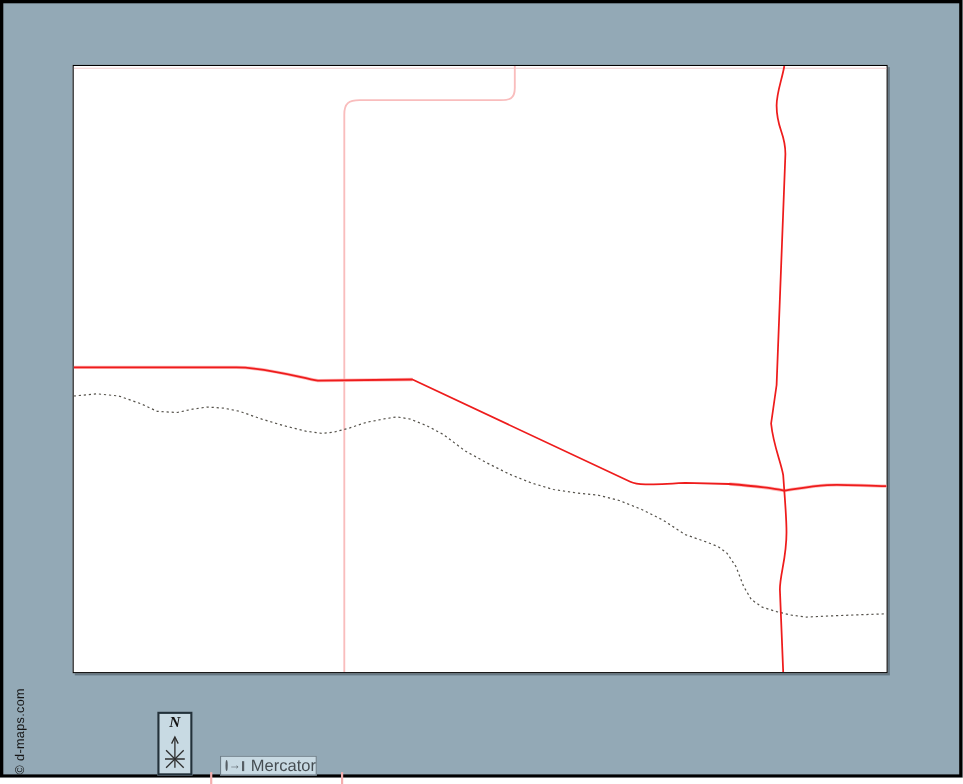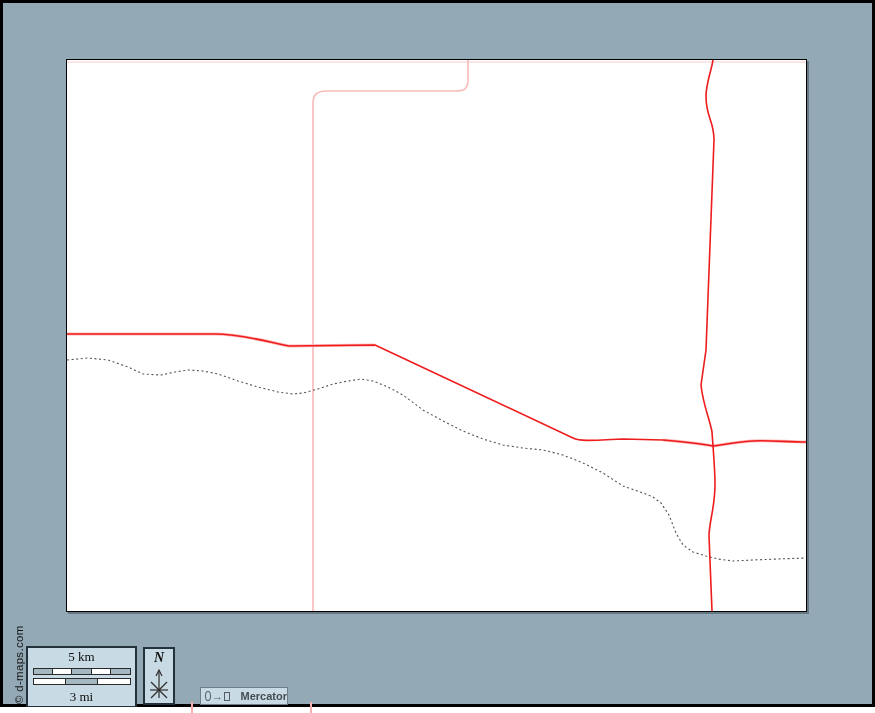--- a/index.html
+++ b/index.html
@@ -32,56 +32,40 @@
 
   
   #north-box{position:absolute;left:140px;top:644px;width:28px;height:54px;background:#c8dae3;border:2px solid #22313a;display:flex;flex-direction:column;align-items:center;}
   #north-label{font-family:"Liberation Serif",serif;font-style:italic;font-weight:bold;font-size:14px;color:#111;line-height:16px;margin-top:1px;}
 
   
   #projection-box{position:absolute;left:197px;top:684px;width:88px;height:18px;background:#c8dae3;border:1px solid #6e7e88;display:flex;align-items:center;padding-left:4px;box-sizing:border-box;}
   .proj-circle{width:8px;height:8px;border:1px solid #565e64;border-radius:50%;background:transparent;}
   .proj-arrow{font-size:11px;color:#565e64;line-height:10px;margin:0 1px;}
   .proj-square{width:7px;height:7px;border:1px solid #565e64;background:transparent;}
-  #projection-label{font-size:11px;color:#454d52;margin-left:11px;font-weight:bold;}
+  #projection-label{font-size:15px;color:#454d52;margin-left:6px;}
 </style>
 </head>
 <body>
 
 <div id="page">
 
   <div id="doc">
 
     <div id="map">
       <svg width="739" height="551" viewBox="0 0 739 551">
         <path fill="none" stroke="#f2cccc" stroke-width="1" d="M0,2 L739,2"></path>
         <path fill="none" stroke="#f9bdbd" stroke-width="1.7" stroke-linejoin="round" d="M401,0 L401,20 C401,30 396,31 388,31 L260,31 C250,31 246,34 246,44 L246,551"></path>
         <path fill="none" stroke="#55524b" stroke-width="1.1" stroke-dasharray="2,2.6" d="M0,300 L21,298 L41,300 L61,307 L76,314 L94,315 L108,312 L121,310 L136,311 L151,314 L171,321 L191,327 L211,332 L226,334 L236,333 L251,329 L266,324 L281,321 L294,319 L306,321 L321,327 L336,335 L356,350 L376,361 L396,371 L416,379 L436,385 L456,388 L476,390 L496,395 L516,403 L536,413 L556,426 L576,433 L586,437 L594,443 L602,455 L609,473 L616,485 L626,492 L639,496 L651,499 L666,501 L686,500 L711,499 L739,498"></path>
         <path fill="none" stroke="#ffb9b9" stroke-width="3" stroke-linejoin="round" d="M0,274 L148,274 C175,274 205,283 222,286 L308,285 M596,380 C620,382 636,384 646,386 C655,385 668,382 685,381 C700,380 720,382 739,382"></path>
         <path fill="none" stroke="#ee1c1c" stroke-width="1.6" stroke-linejoin="round" d="M0,274 L148,274 C175,274 205,283 222,286 L308,285 L506,378 C512,381 520,381 556,379 L596,380 C620,382 636,384 646,386 C655,385 668,382 685,381 C700,380 720,382 739,382"></path>
         <path fill="none" stroke="#ee1c1c" stroke-width="1.6" stroke-linejoin="round" d="M646,0 C644,12 639,24 639,36 C639,58 647,60 647,80 L639,290 L634,325 C636,345 643,360 645,372 L646,386 C647,400 648,412 648,424 C648,448 642,462 642,476 L645,551"></path>
       </svg>
     </div>
 
-    <div id="scale-box">
-      <div class="scale-label">5 km</div>
-      <div class="scale-bar">
-        <div class="seg g"></div>
-        <div class="seg w"></div>
-        <div class="seg g"></div>
-        <div class="seg w"></div>
-        <div class="seg g"></div>
-      </div>
-      <div class="scale-bar">
-        <div class="seg w"></div>
-        <div class="seg g"></div>
-        <div class="seg w"></div>
-      </div>
-      <div class="scale-label">3 mi</div>
-    </div>
 
     <div id="north-box">
       <div id="north-label">N</div>
       <svg width="24" height="34" viewBox="0 0 24 34">
         <g stroke="#2e2e2e" stroke-width="1.2" fill="none">
           <line x1="12" y1="32" x2="12" y2="5"></line>
           <polyline points="9,10 12,4 15,10" fill="none"></polyline>
           <line x1="4" y1="16" x2="20" y2="32"></line>
           <line x1="20" y1="16" x2="4" y2="32"></line>
           <line x1="3" y1="24" x2="21" y2="24"></line>

